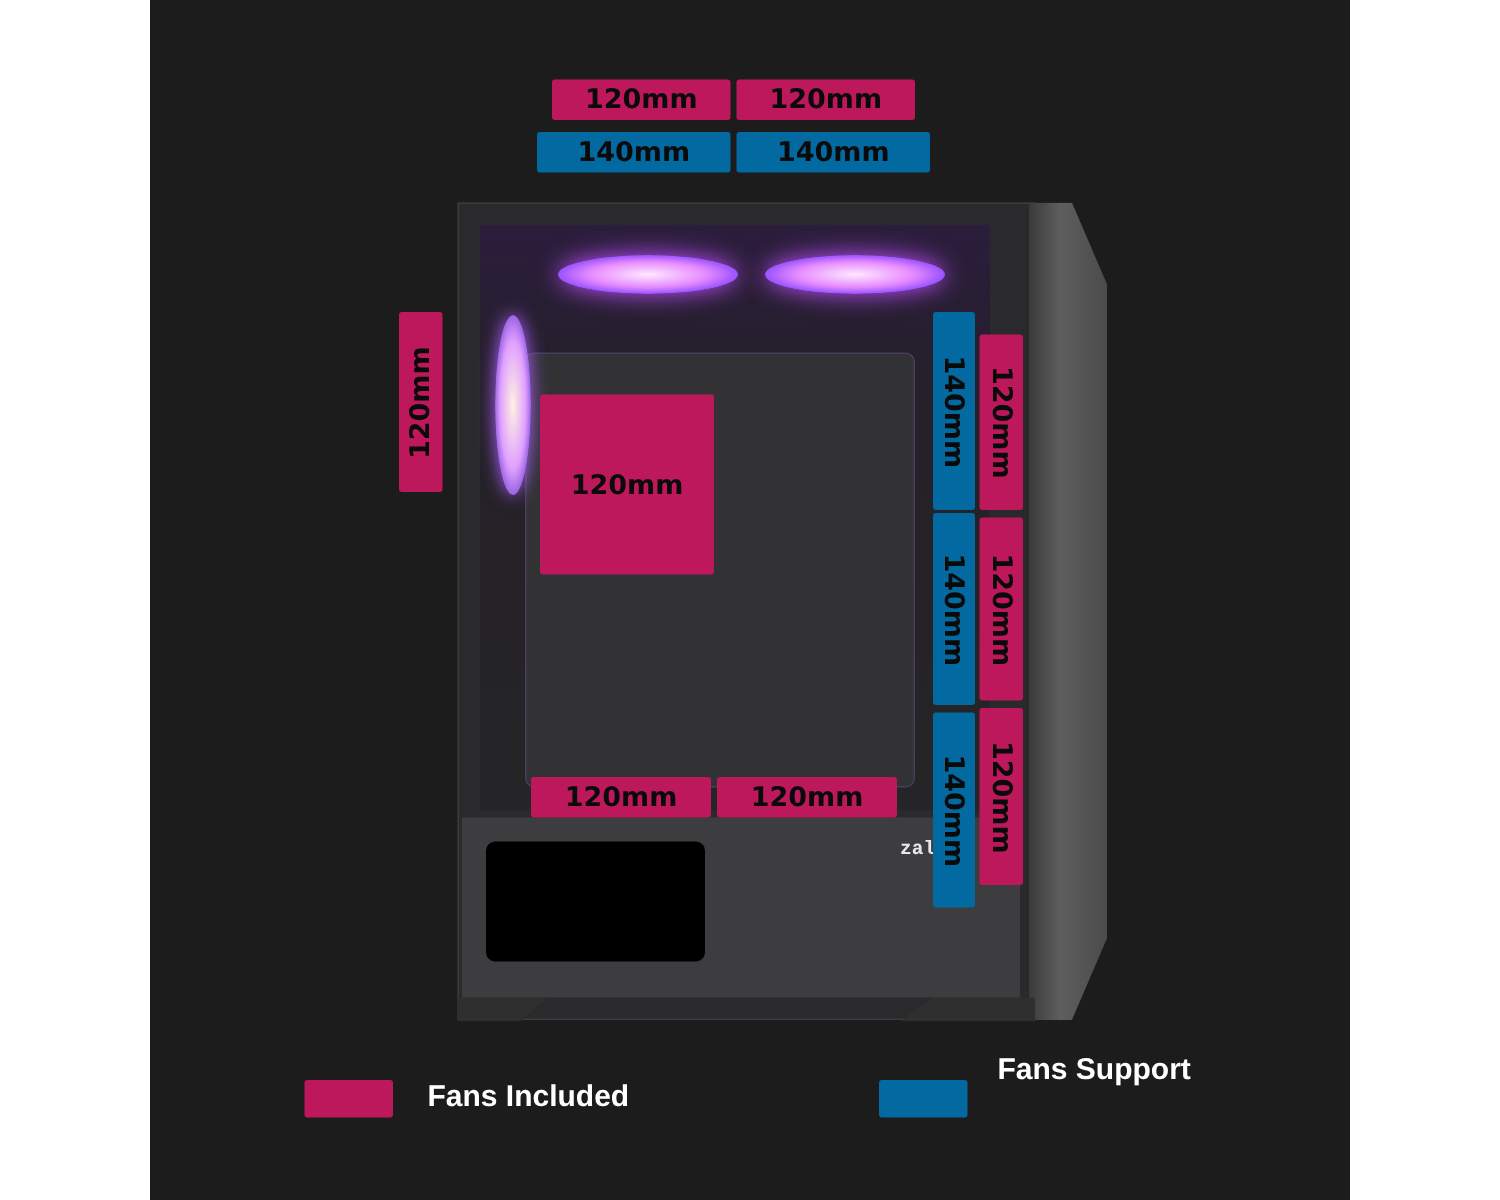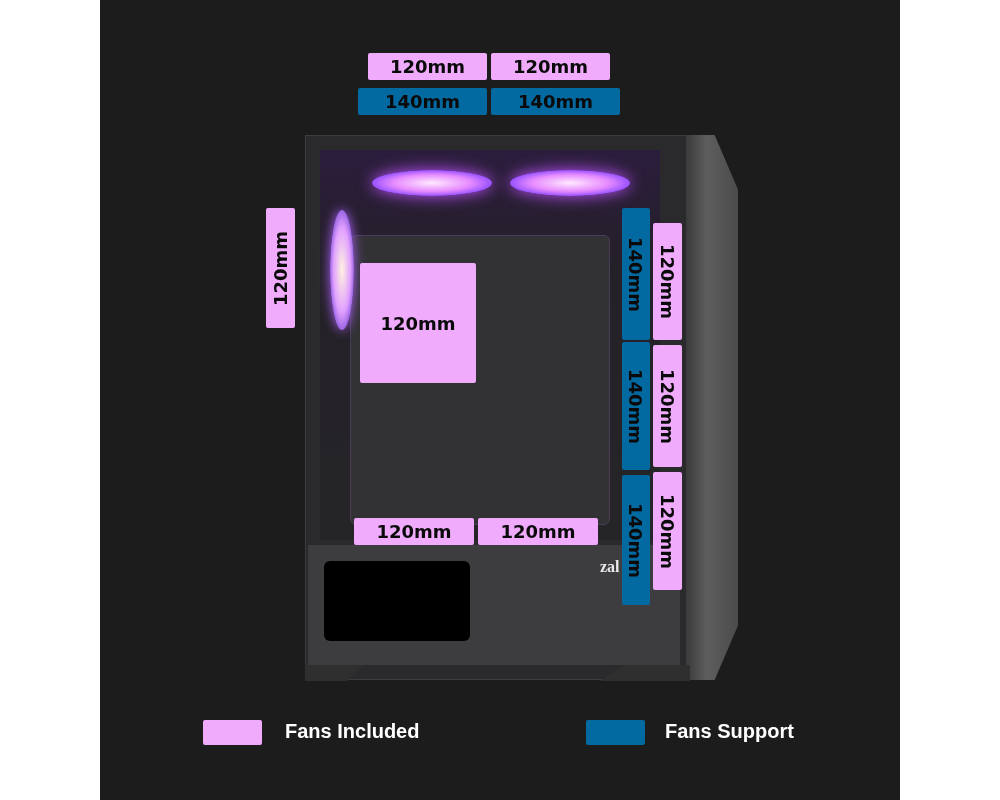--- a/index.html
+++ b/index.html
@@ -1,35 +1,35 @@
 <!DOCTYPE html>
 <html><head>
 <meta charset="utf-8">
 <style>
   html, body { margin:0; padding:0; }
   body { width:1000px; height:800px; background:#ffffff; position:relative; overflow:hidden; font-family:"DejaVu Sans", sans-serif; }
   .panel { position:absolute; left:100px; top:0; width:800px; height:800px; background:#1c1c1c; }
   .label { position:absolute; display:flex; align-items:center; justify-content:center; color:#0a0a0a; font-weight:bold; font-size:18px; border-radius:2px; box-sizing:border-box; white-space:nowrap; }
-  .cyan { background:#f0abfc; }
+  .cyan { background:#be185d; }
   .green { background:#0369a1; }
   .vert span { transform:rotate(90deg); display:inline-block; }
   .vert-left span { transform:rotate(-90deg); display:inline-block; }
 
   
   .case-body { position:absolute; left:305px; top:135px; width:385px; height:545px; background:#2a2a2c; border:1px solid #3c3c3e; box-sizing:border-box; }
   .case-interior { position:absolute; left:320px; top:150px; width:340px; height:390px; background:linear-gradient(180deg,#2b1d3d 0%, #242028 30%, #252527 100%); }
   .mobo-tray { position:absolute; left:350px; top:235px; width:260px; height:290px; background:#323235; border:1px solid #4a3c5a; border-radius:6px; box-sizing:border-box; }
   .psu-shroud { position:absolute; left:308px; top:545px; width:372px; height:120px; background:#3d3d3f; }
   .psu-window { position:absolute; left:324px; top:561px; width:146px; height:80px; background:#000; border-radius:6px; }
   .front-panel { position:absolute; left:686px; top:135px; width:52px; height:545px; background:linear-gradient(90deg,#3a3a3a,#5e5e5e 40%,#4b4b4b); clip-path:polygon(0 0, 55% 0, 100% 10%, 100% 90%, 55% 100%, 0 100%); }
   .foot-left { position:absolute; left:305px; top:665px; width:60px; height:16px; background:#2f2f30; clip-path:polygon(0 0,100% 0,70% 100%,0 100%); }
   .foot-right { position:absolute; left:600px; top:665px; width:90px; height:16px; background:#2f2f30; clip-path:polygon(25% 0,100% 0,100% 100%,0 100%); }
   .fan-top { position:absolute; width:120px; height:26px; border-radius:50%; background:radial-gradient(ellipse at center,#ffe9ff 0%,#e78cff 45%,#7e3cff 80%,#3a2060 100%); box-shadow:0 0 16px #c050ff; }
   .fan-side { position:absolute; left:330px; top:210px; width:24px; height:120px; border-radius:50%; background:radial-gradient(ellipse at center,#fff2e0 0%,#e0a0ff 50%,#6a3ad0 85%,#2a1a40 100%); box-shadow:0 0 12px #b060ff; }
-  .brand { position:absolute; left:600px; top:558px; color:#e8e8e8; font-weight:bold; font-size:16px; font-family:Liberation Serif, serif; }
+  .brand { position:absolute; left:600px; top:558px; color:#e8e8e8; font-weight:bold; font-size:13px; font-family:Liberation Mono, monospace; }
 
   .legend-swatch { position:absolute; width:59px; height:25px; border-radius:2px; }
   .legend-text { position:absolute; color:#ffffff; font-weight:bold; font-size:20px; font-family:"Liberation Sans", sans-serif; }
 </style>
 </head>
 <body>
 
 <div class="panel"></div>
 
 <div>
@@ -92,14 +92,14 @@
     <span>120mm</span>
   </div>
 <div class="label cyan" style="left:478px; top:518px; width:120px; height:27px;">
     <span>120mm</span>
   </div>
 
 <div>
   <div class="legend-swatch cyan" style="left:203px; top:720px;"></div>
   <div class="legend-text" style="left:285px; top:720px;">Fans Included</div>
   <div class="legend-swatch green" style="left:586px; top:720px;"></div>
-  <div class="legend-text" style="left:665px; top:720px;text-align:right;">Fans Support</div>
+  <div class="legend-text" style="left:665px; top:702px;text-align:right;">Fans Support</div>
 </div>
 
 </body></html>

